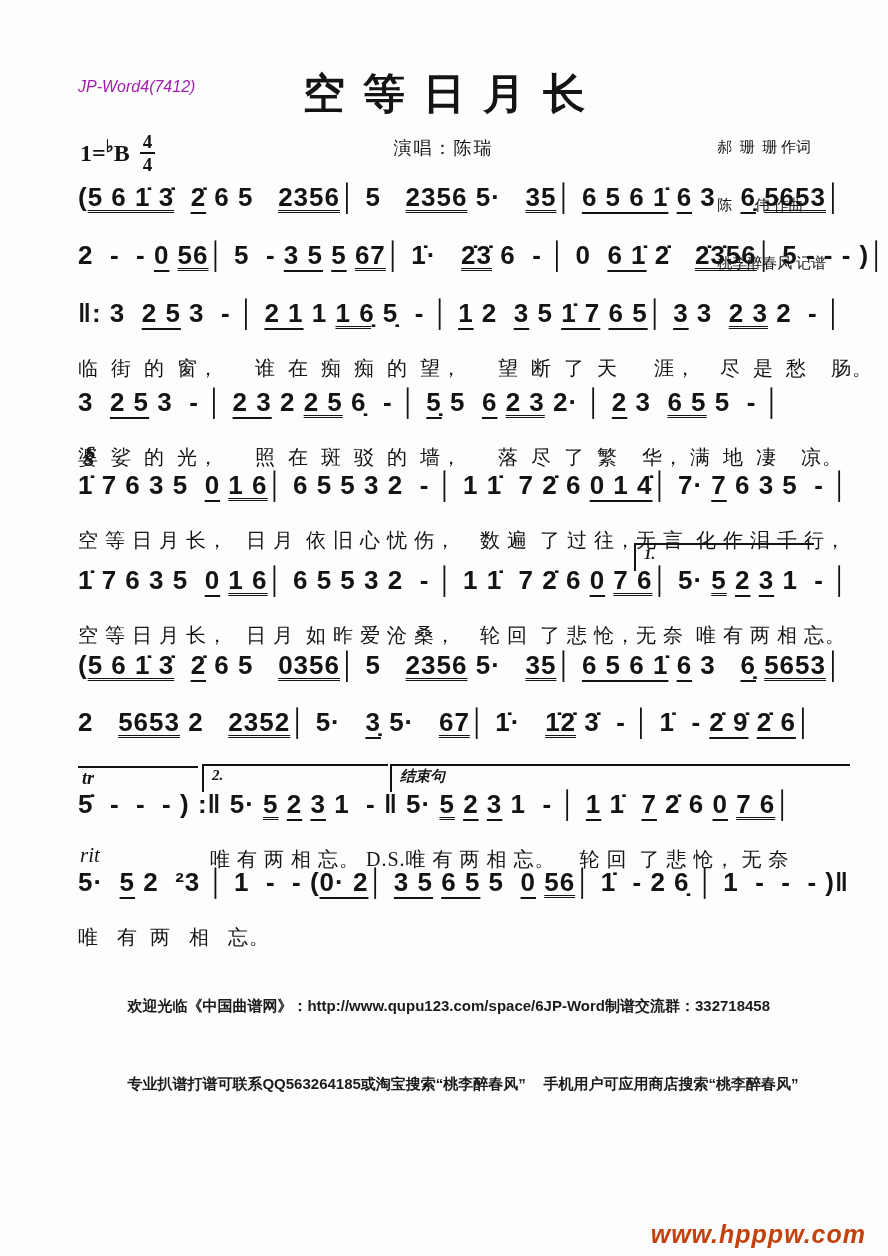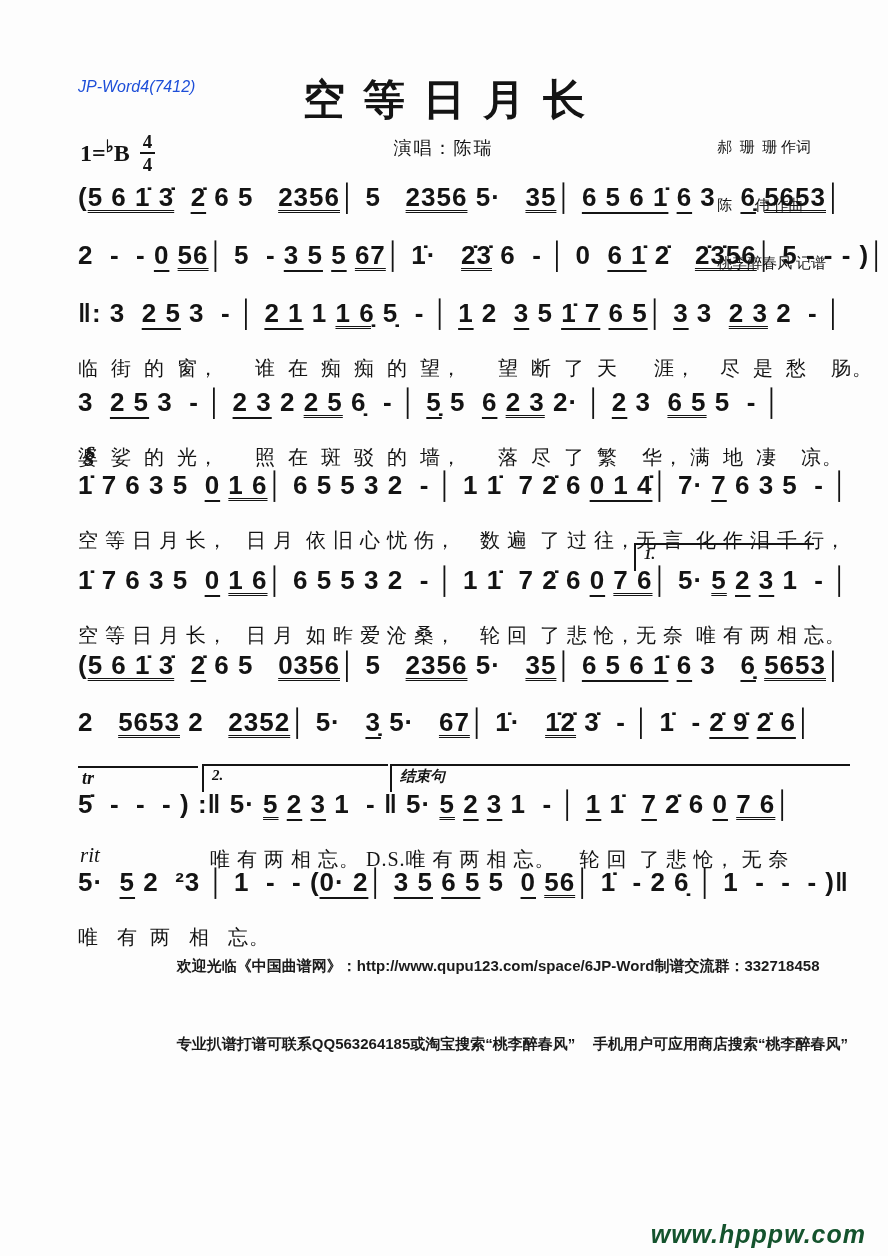--- a/index.html
+++ b/index.html
@@ -9,24 +9,24 @@
     margin:0 auto;
     background:#fdfdfd;
     color:#141414;
     font-family:"Liberation Serif", serif;
     overflow:hidden;
   }
   
   .app-tag{
     position:absolute;left:78px;top:78px;
     font:italic 16px "Liberation Sans", sans-serif;
-    color:#1d4ed8;
+    color:#a21caf;
   }
   .title{
-    position:absolute;left:0;right:0;top:60px;margin:12px;
+    position:absolute;left:0;right:0;top:60px;margin:6px;
     text-align:center;
     font-family:"Liberation Serif", serif;
     font-size:42px;font-weight:bold;
     letter-spacing:18px;text-indent:18px;
   }
   .credits{
     position:absolute;right:62px;top:100px;
     font-size:15px;line-height:1.28;
     text-align:left;white-space:pre;
   }
@@ -66,30 +66,30 @@
   .rit{position:absolute;left:80px;top:843px;font:italic 21px "Liberation Serif", serif;}
   .volta{position:absolute;border-top:2px solid #141414;border-left:2px solid #141414;height:26px;}
   .volta .volta-label{
     display:inline-block;margin:1px 0 0 8px;
     font:italic 15px "Liberation Serif", serif;font-weight:bold;
   }
   .cont-line{position:absolute;border-top:2px solid #141414;height:0;}
   .ending-label{font-style:italic;text-align:right;}
   
   .footer{
-    position:absolute;left:78px;right:40px;top:900px;
-    display:flex;justify-content:flex-end;
+    position:absolute;left:78px;right:40px;top:940px;
+    display:flex;justify-content:center;
     font-family:"Liberation Sans", sans-serif;
     font-size:15px;font-weight:bold;line-height:1.75;color:#1b1b1b;
   }
   .footer .col{white-space:pre;}
   .watermark{
     position:absolute;right:22px;top:1220px;
     font:bold italic 25px "Liberation Sans", sans-serif;
-    color:#14532d;letter-spacing:1px;
+    color:#c2410c;letter-spacing:1px;
   }
 </style>
 </head>
 <body>
 
 <div class="page">
 
   <div class="app-tag">JP-Word4(7412)</div>
   <h1 class="title">空等日月长</h1>
   <div class="credits">

